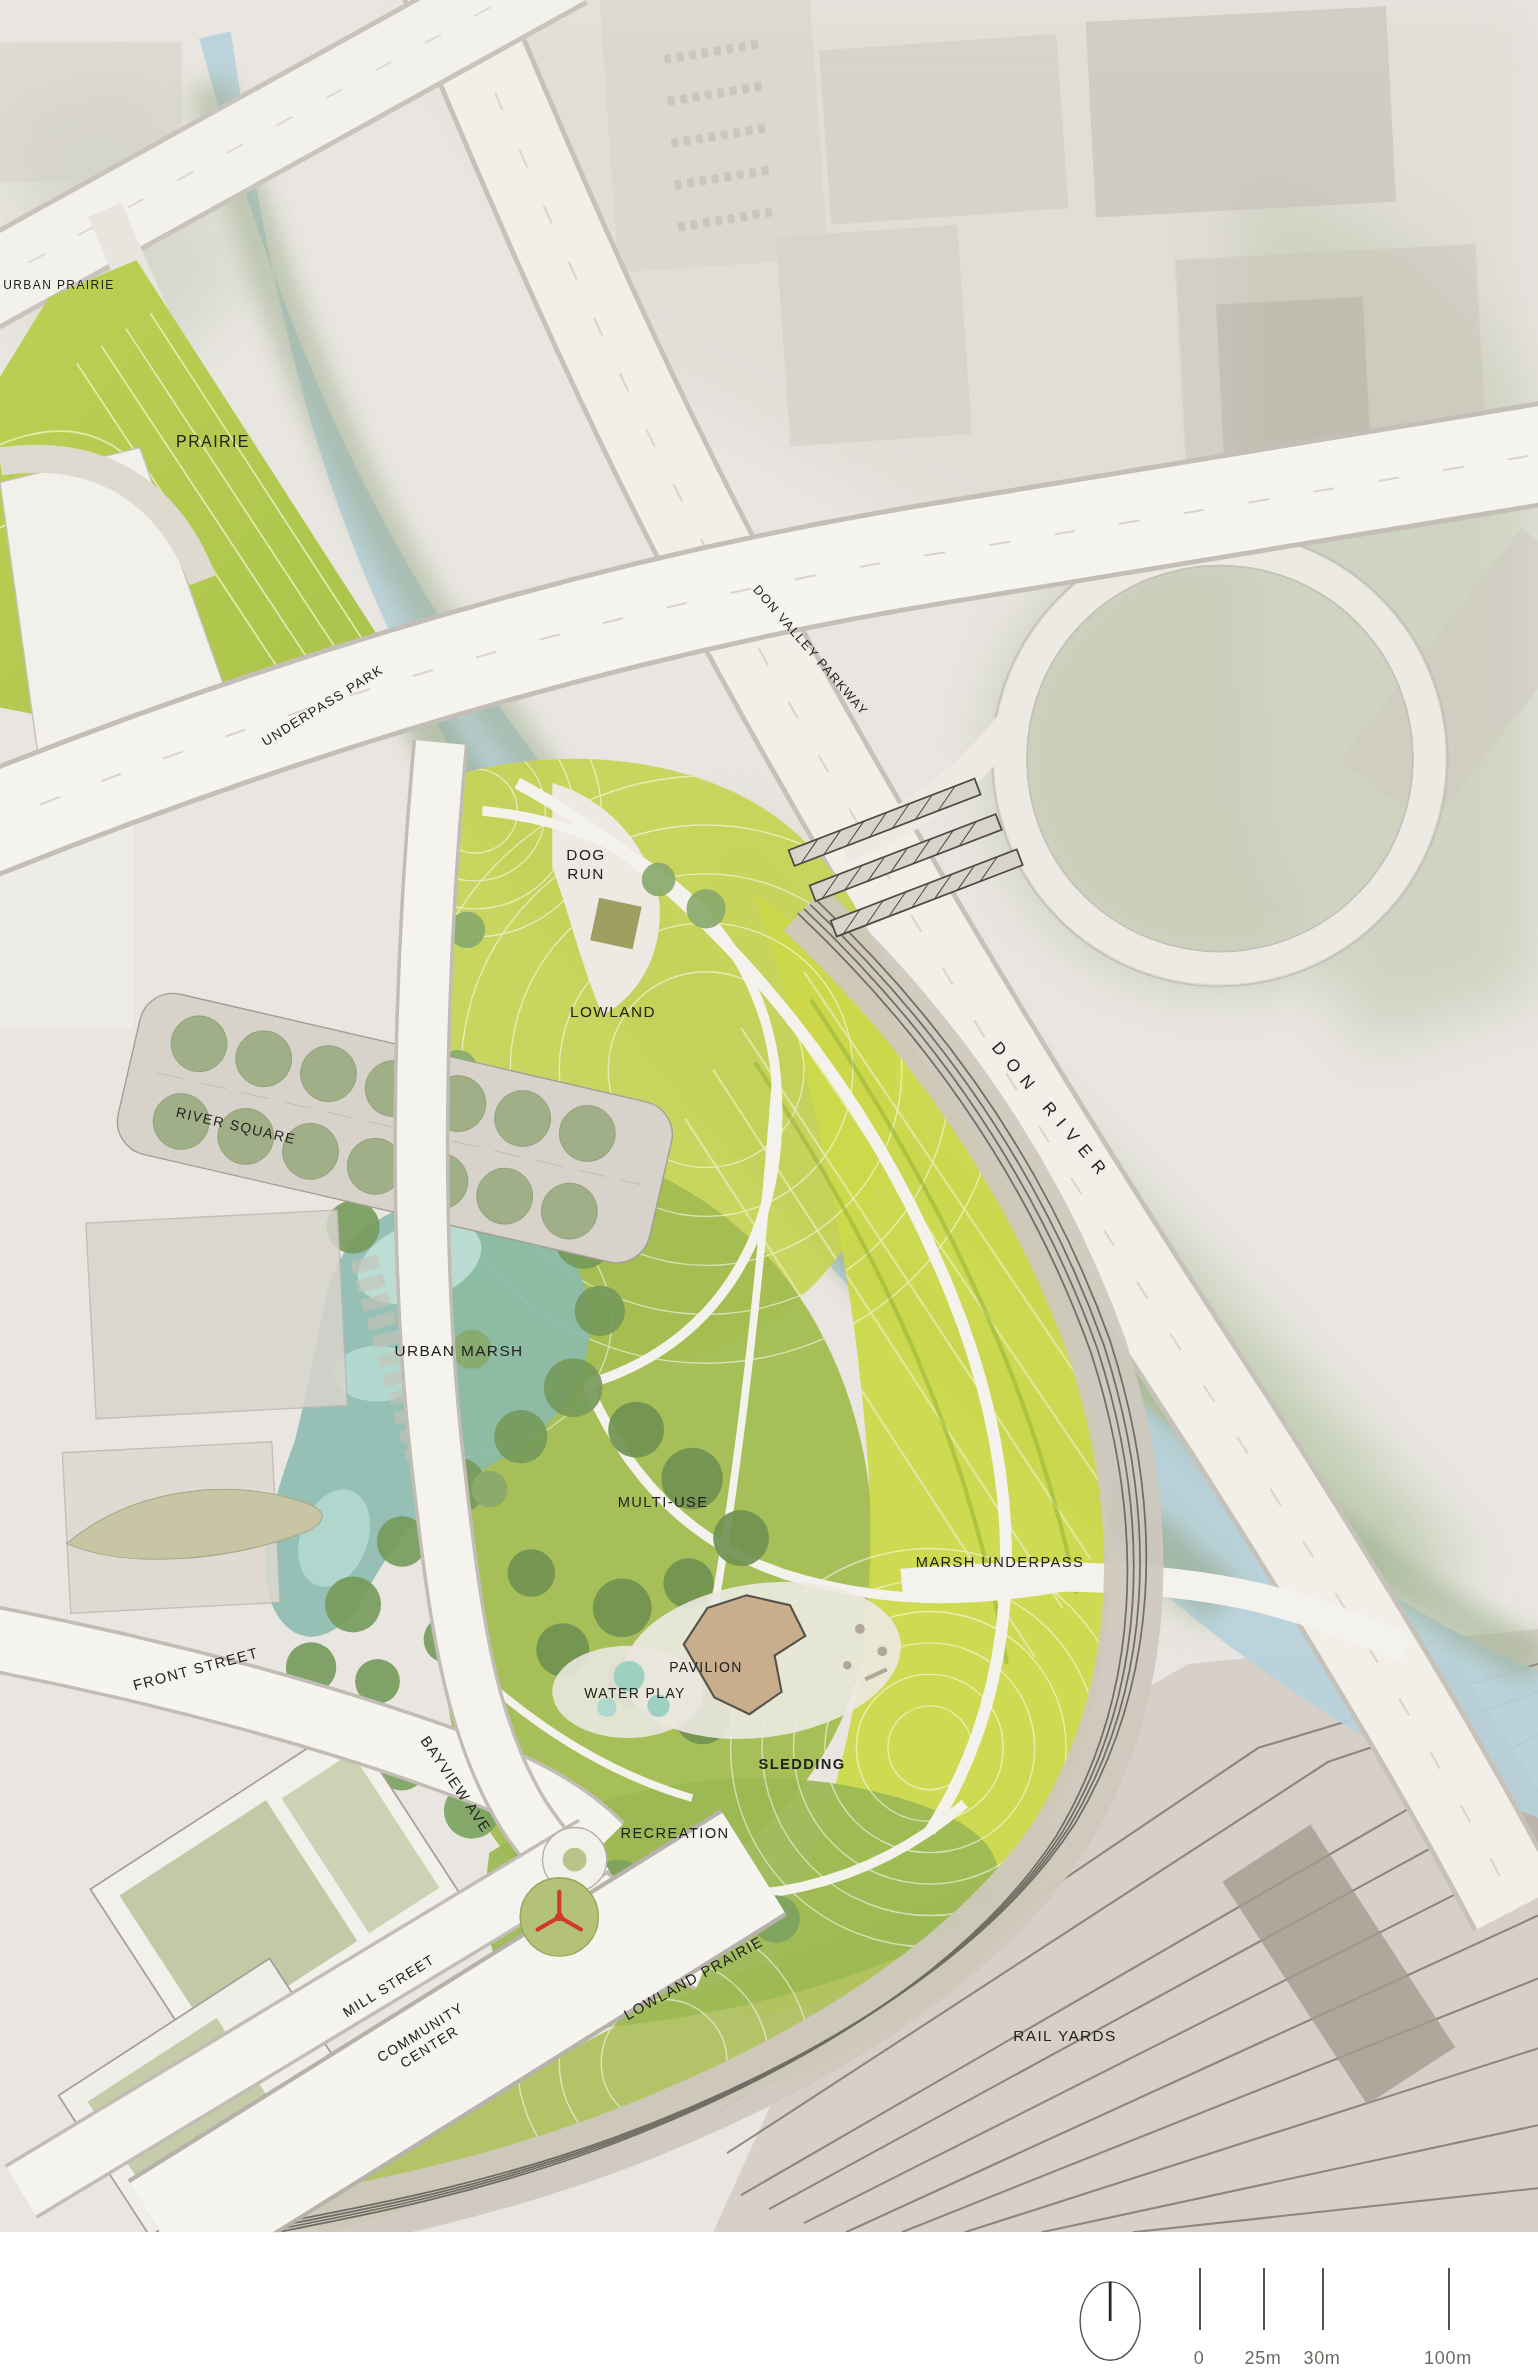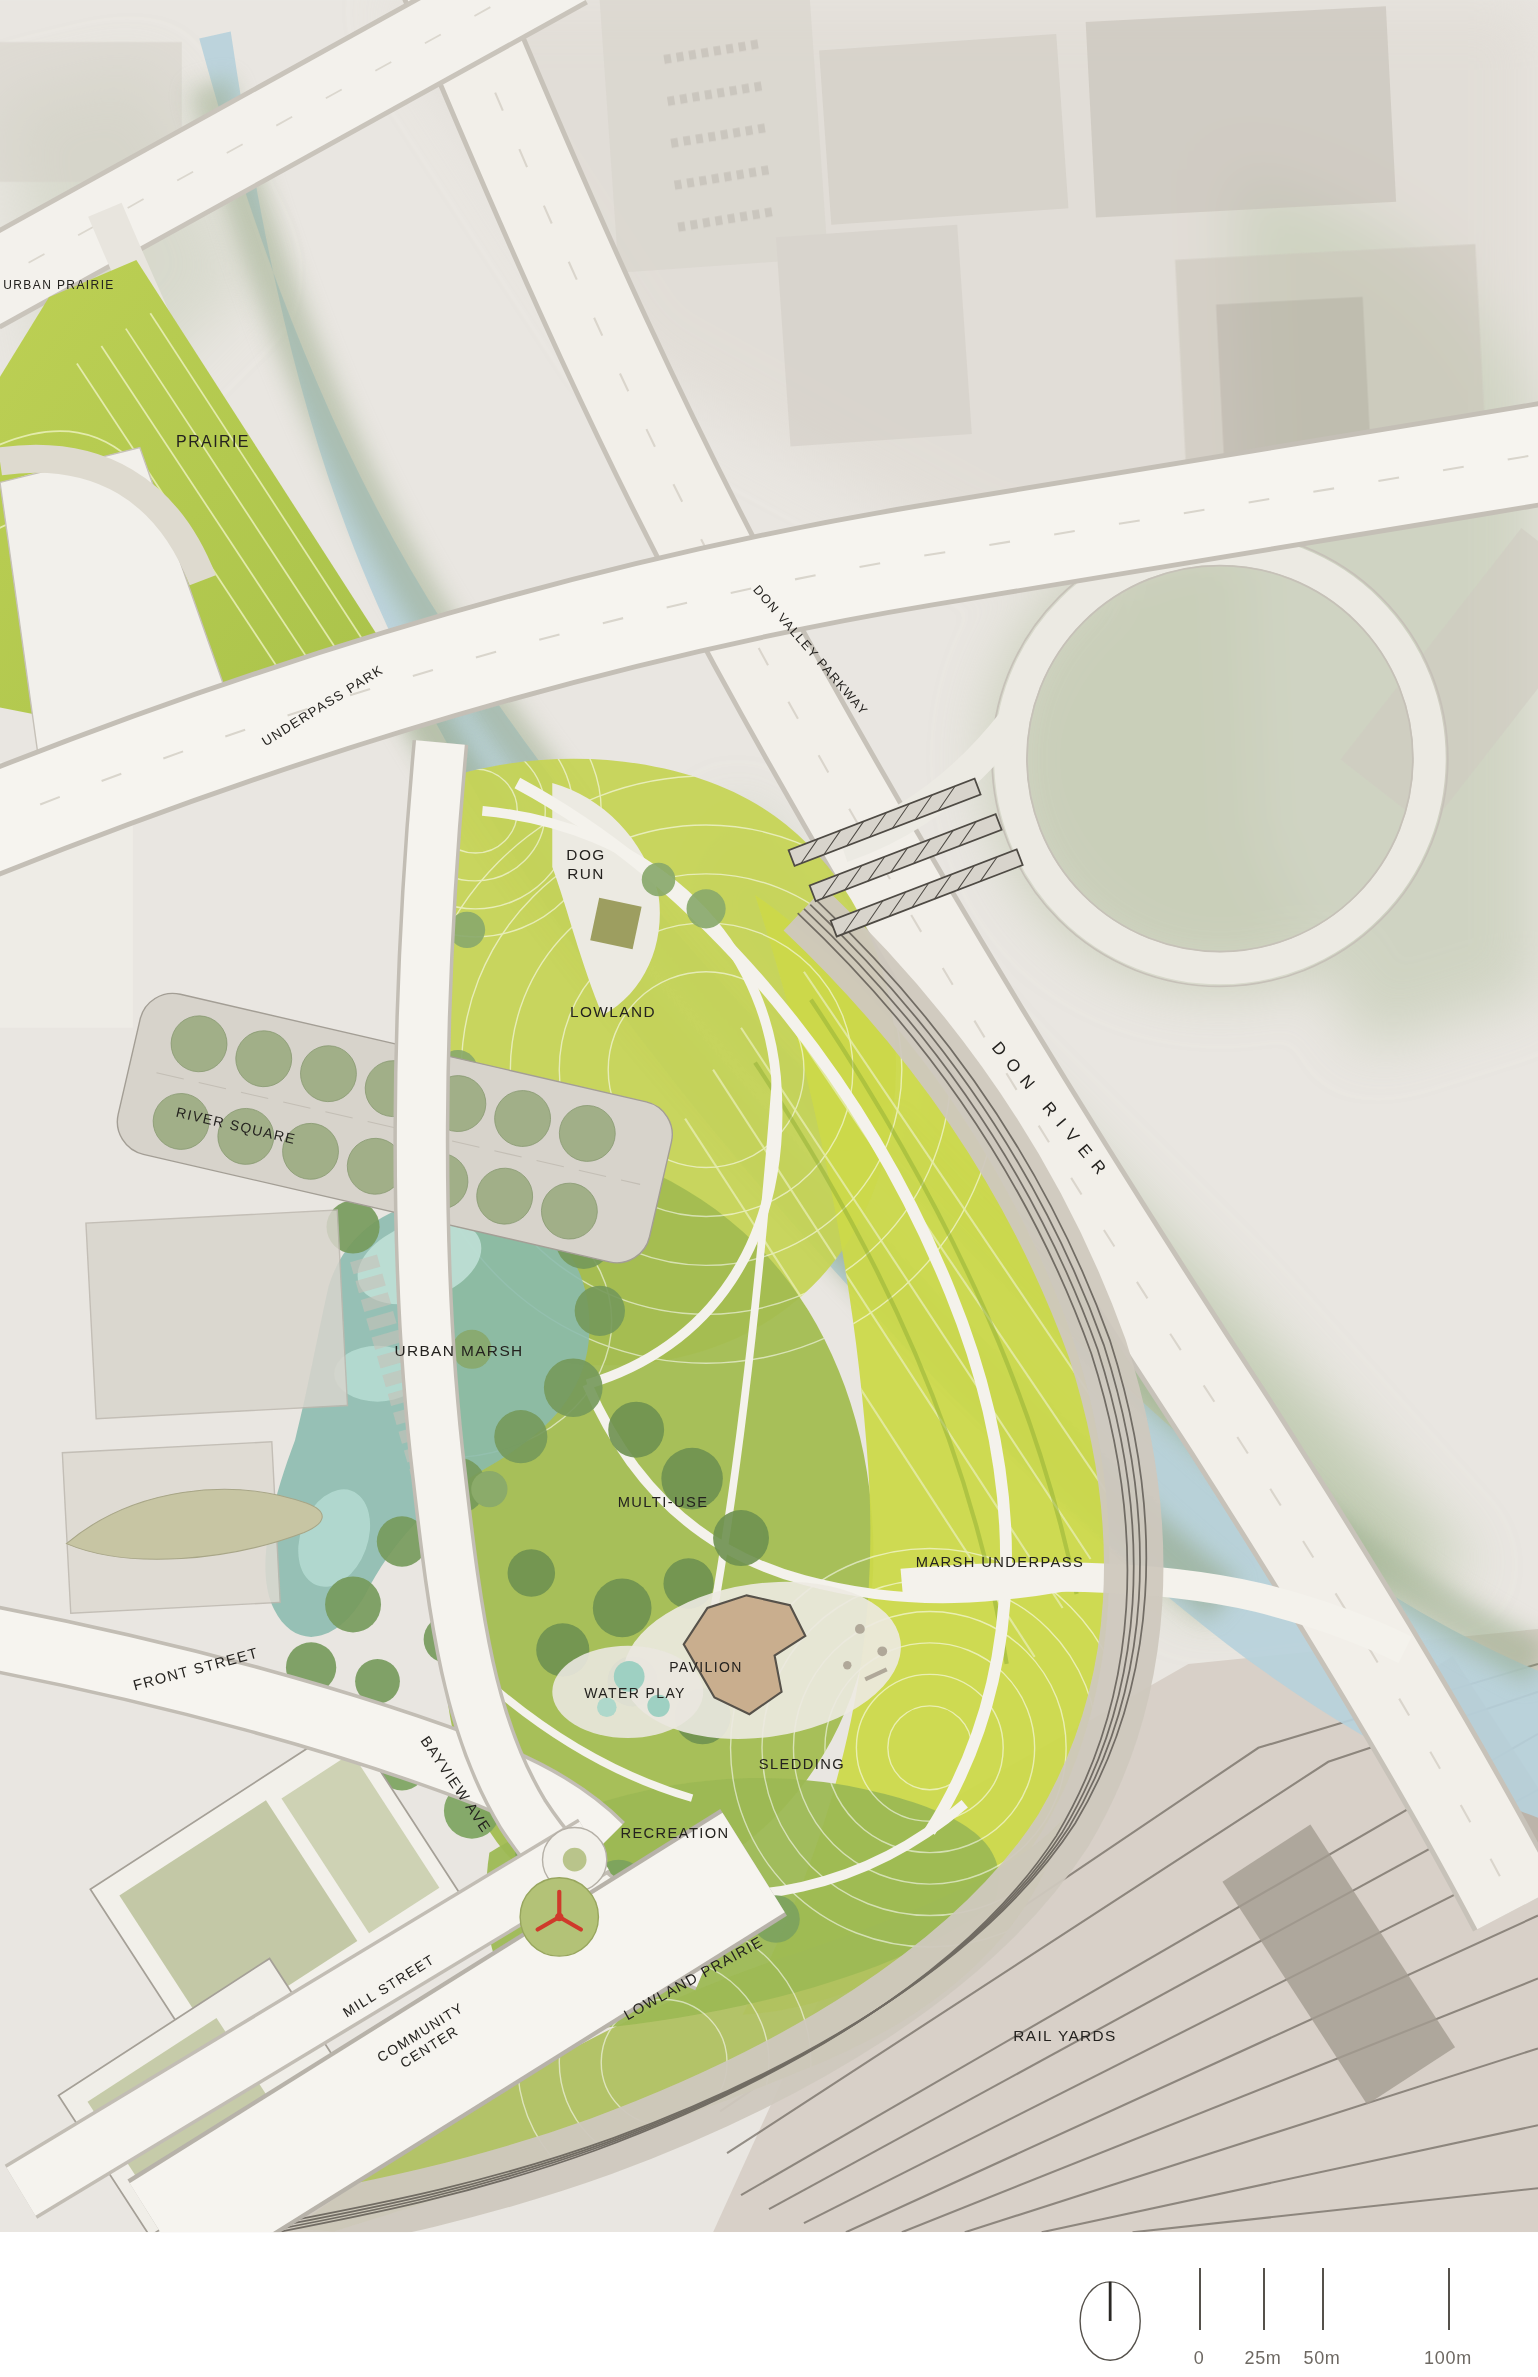--- a/index.html
+++ b/index.html
@@ -376,38 +376,38 @@
         <div>RUN</div>
       </div>
       <div class="map-label" style="left: 613px; top: 1012px; font-size: 15.4px; letter-spacing: 1.4px; transform: translate(-50%, -50%) rotate(0deg);">LOWLAND</div>
       <div class="map-label" style="left: 236px; top: 1126px; font-size: 14px; letter-spacing: 1.4px; transform: translate(-50%, -50%) rotate(13deg);">RIVER SQUARE</div>
       <div class="map-label" style="left: 1051px; top: 1112px; font-size: 17px; letter-spacing: 9px; transform: translate(-50%, -50%) rotate(50deg);">DON RIVER</div>
       <div class="map-label" style="left: 459px; top: 1351px; font-size: 15.4px; letter-spacing: 1.4px; transform: translate(-50%, -50%) rotate(0deg);">URBAN MARSH</div>
       <div class="map-label" style="left: 663px; top: 1503px; font-size: 14.7px; letter-spacing: 1.4px; transform: translate(-50%, -50%) rotate(0deg);">MULTI-USE</div>
       <div class="map-label" style="left: 1000px; top: 1563px; font-size: 14.7px; letter-spacing: 1.4px; transform: translate(-50%, -50%) rotate(0deg);">MARSH UNDERPASS</div>
       <div class="map-label" style="left: 706px; top: 1668px; font-size: 14px; letter-spacing: 1.4px; transform: translate(-50%, -50%) rotate(0deg);">PAVILION</div>
       <div class="map-label" style="left: 635px; top: 1694px; font-size: 14px; letter-spacing: 1.4px; transform: translate(-50%, -50%) rotate(0deg);">WATER PLAY</div>
-      <div class="map-label" style="left: 802px; top: 1765px; font-size: 14.7px; letter-spacing: 1.4px; transform: translate(-50%, -50%) rotate(0deg);">SLEDDING</div>
+      <div class="map-label" style="left: 802px; top: 1765px; font-size: 14.7px; letter-spacing: 1.4px; transform: translate(-50%, -50%) rotate(0deg); font-weight: bold;">SLEDDING</div>
       <div class="map-label" style="left: 675px; top: 1834px; font-size: 14.7px; letter-spacing: 1.4px; transform: translate(-50%, -50%) rotate(0deg);">RECREATION</div>
       <div class="map-label" style="left: 196px; top: 1670px; font-size: 14.7px; letter-spacing: 1.4px; transform: translate(-50%, -50%) rotate(-15deg);">FRONT STREET</div>
       <div class="map-label" style="left: 455px; top: 1785px; font-size: 14.7px; letter-spacing: 1.4px; transform: translate(-50%, -50%) rotate(56deg);">BAYVIEW AVE</div>
       <div class="map-label" style="left: 389px; top: 1986px; font-size: 14px; letter-spacing: 1.4px; transform: translate(-50%, -50%) rotate(-32deg);">MILL STREET</div>
       <div class="map-label" style="left: 425px; top: 2040px; font-size: 14px; letter-spacing: 1.4px; transform: translate(-50%, -50%) rotate(-32deg);">
         <div>COMMUNITY</div>
         <div>CENTER</div>
       </div>
       <div class="map-label" style="left: 694px; top: 1979px; font-size: 14.7px; letter-spacing: 1.4px; transform: translate(-50%, -50%) rotate(-29deg);">LOWLAND PRAIRIE</div>
       <div class="map-label" style="left: 1065px; top: 1998px; font-size: 15.4px; letter-spacing: 1.4px; transform: translate(-50%, -50%) rotate(0deg); margin-top: 38px;">RAIL YARDS</div>
     </div>
 
 <div id="scalebar">
       <div class="sb-tick" style="left: 1199px; top: 2268px; height: 62px;"></div>
       <div class="sb-label" style="left: 1199px; top: 2348px;">0</div>
       <div class="sb-tick" style="left: 1263px; top: 2268px; height: 62px;"></div>
       <div class="sb-label" style="left: 1263px; top: 2348px;">25m</div>
       <div class="sb-tick" style="left: 1322px; top: 2268px; height: 62px;"></div>
-      <div class="sb-label" style="left: 1322px; top: 2348px;">50m</div>
+      <div class="sb-label" style="left: 1322px; top: 2348px;">30m</div>
       <div class="sb-tick" style="left: 1448px; top: 2268px; height: 62px;"></div>
       <div class="sb-label" style="left: 1448px; top: 2348px;">100m</div>
     </div>
 
 </div>
 
 
 </body></html>

